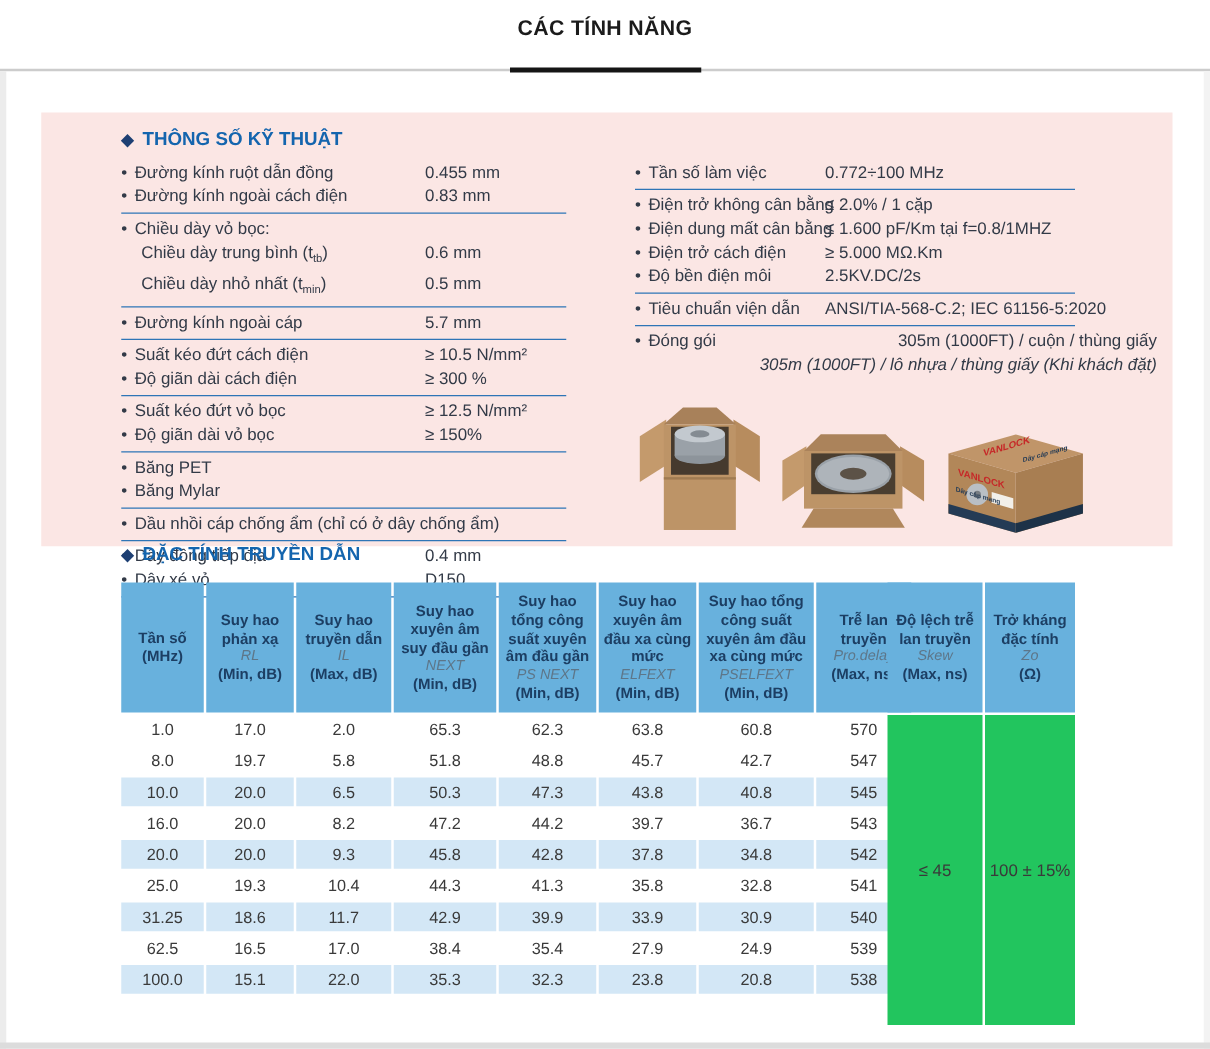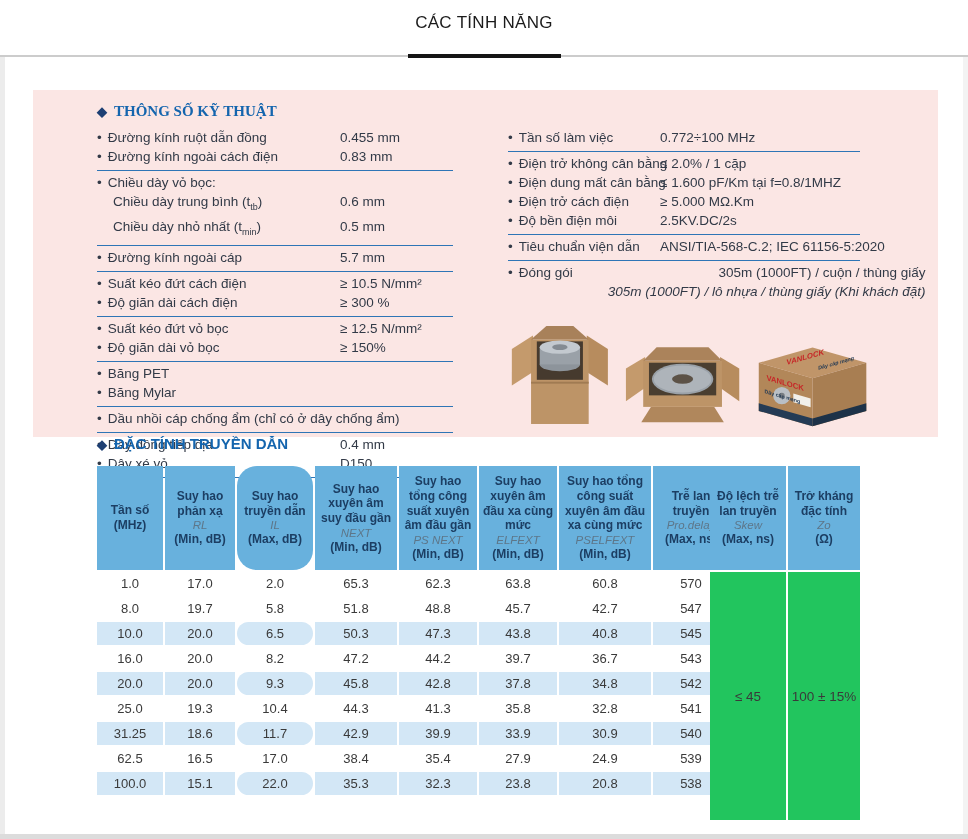--- a/index.html
+++ b/index.html
@@ -2,32 +2,32 @@
 <html><head>
 <meta charset="utf-8">
 <style>
   html,body{margin:0;padding:0;}
   body{
     width:968px;height:839px;position:relative;background:#ffffff;
     font-family:"Liberation Sans", sans-serif;overflow:hidden;color:#333a45;
   }
   
   .top-title{position:absolute;top:13px;left:0;width:100%;text-align:center;
-    font-size:17px;font-weight:normal;color:#1b1b1b;letter-spacing:.3px;}
+    font-size:17px;font-weight:bold;color:#1b1b1b;letter-spacing:.3px;}
   .rule{position:absolute;top:55px;left:0;width:968px;height:2px;background:#cccccc;}
   .rule-dark{position:absolute;top:54px;left:408px;width:153px;height:4px;background:#151515;}
   .edge-left{position:absolute;top:57px;left:0;width:5px;height:782px;background:#ececec;}
   .edge-right{position:absolute;top:57px;right:0;width:5px;height:782px;background:#f3f3f3;}
   .edge-bottom{position:absolute;left:0;bottom:0;width:968px;height:5px;background:#dcdcdc;}
 
   
   .pink-box{position:absolute;left:33px;top:90px;width:905px;height:347px;background:#fbe6e4;}
   .sec-title{position:absolute;font-size:15px;font-weight:bold;color:#1465ae;}
   .sec-title .diamond{color:#1d3f73;margin-right:7px;font-size:13px;}
-  .sec-title.specs{left:97px;top:103px;font-family:Liberation Serif, serif;}
+  .sec-title.specs{left:97px;top:103px;}
   .sec-title.trans{left:97px;top:419px;margin-top:16px;}
 
   .spec-col{position:absolute;font-size:13.5px;color:#323a47;}
   .spec-col.left{left:97px;top:126px;width:356px;}
   .spec-col.right{left:508px;top:126px;width:352px;}
   .spec-group{border-bottom:1px solid #2e75b6;padding:2px 0 4px;}
   .spec-group.no-border{border-bottom:none;}
   .spec-row{position:relative;line-height:19px;display:flex;}
   .spec-row.indent{padding-left:16px;}
   .lbl{display:flex;white-space:nowrap;}
@@ -51,21 +51,21 @@
   th{background:#68b1dd;color:#1c3e63;font-weight:bold;font-size:12px;
      vertical-align:middle;text-align:center;padding:3px 2px;line-height:1.22;height:98px;}
   .h-code{display:block;font-style:italic;font-weight:normal;color:#5d7689;font-size:11.5px;}
   .h-name{display:block;}
   .h-unit{display:block;}
   td{background:#ffffff;text-align:center;font-size:13px;color:#3a3a3a;height:23px;padding:0 2px;}
   tr.alt td{background:#d3e7f6;}
   .side-table td{background:#22c55e;height:248px;font-size:13.5px;vertical-align:middle;margin-top:36px;}
   .main-table th:nth-child(1),.main-table td:nth-child(1){width:62px;}
   .main-table th:nth-child(2),.main-table td:nth-child(2){width:66px;}
-  .main-table th:nth-child(3),.main-table td:nth-child(3){width:72px;border-radius:20px;}
+  .main-table th:nth-child(3),.main-table td:nth-child(3){width:72px;}
   .main-table th:nth-child(4),.main-table td:nth-child(4){width:78px;}
   .main-table th:nth-child(5),.main-table td:nth-child(5){width:74px;}
   .main-table th:nth-child(6),.main-table td:nth-child(6){width:74px;}
   .main-table th:nth-child(7),.main-table td:nth-child(7){width:88px;}
   .main-table th:nth-child(8),.main-table td:nth-child(8){width:72px;}
   .side-table th:nth-child(1),.side-table td:nth-child(1){width:72px;}
   .side-table th:nth-child(2),.side-table td:nth-child(2){width:68px;}
 </style>
 </head>
 <body>

